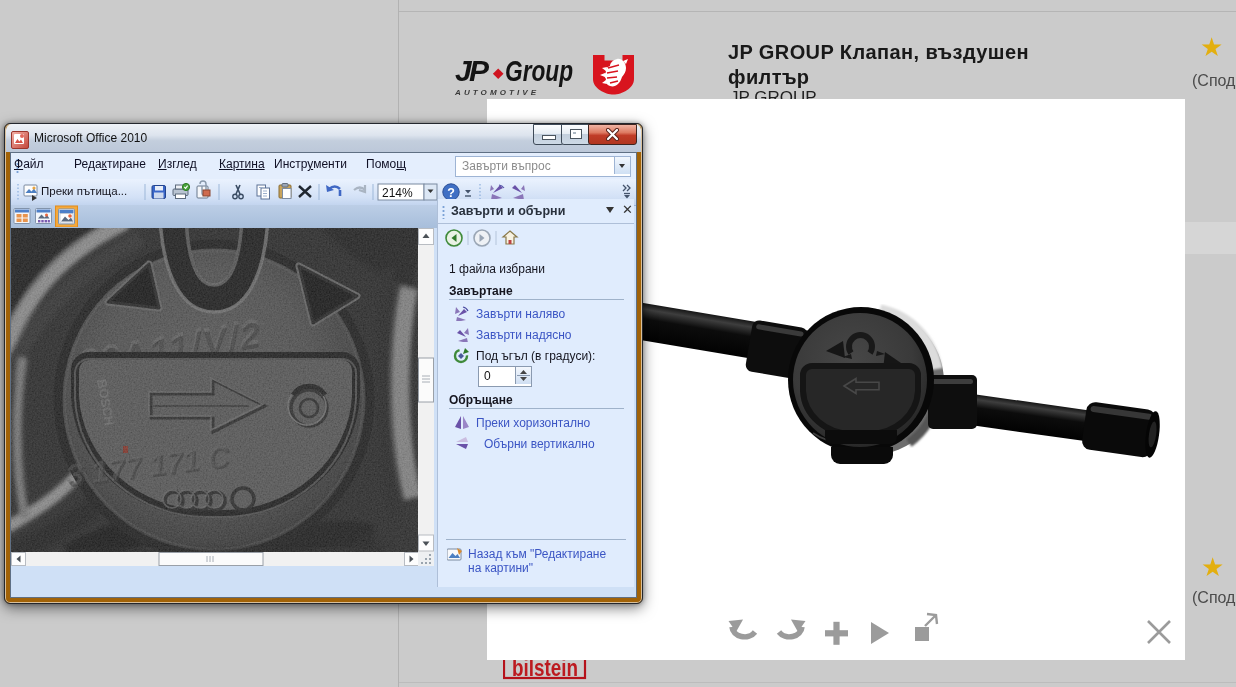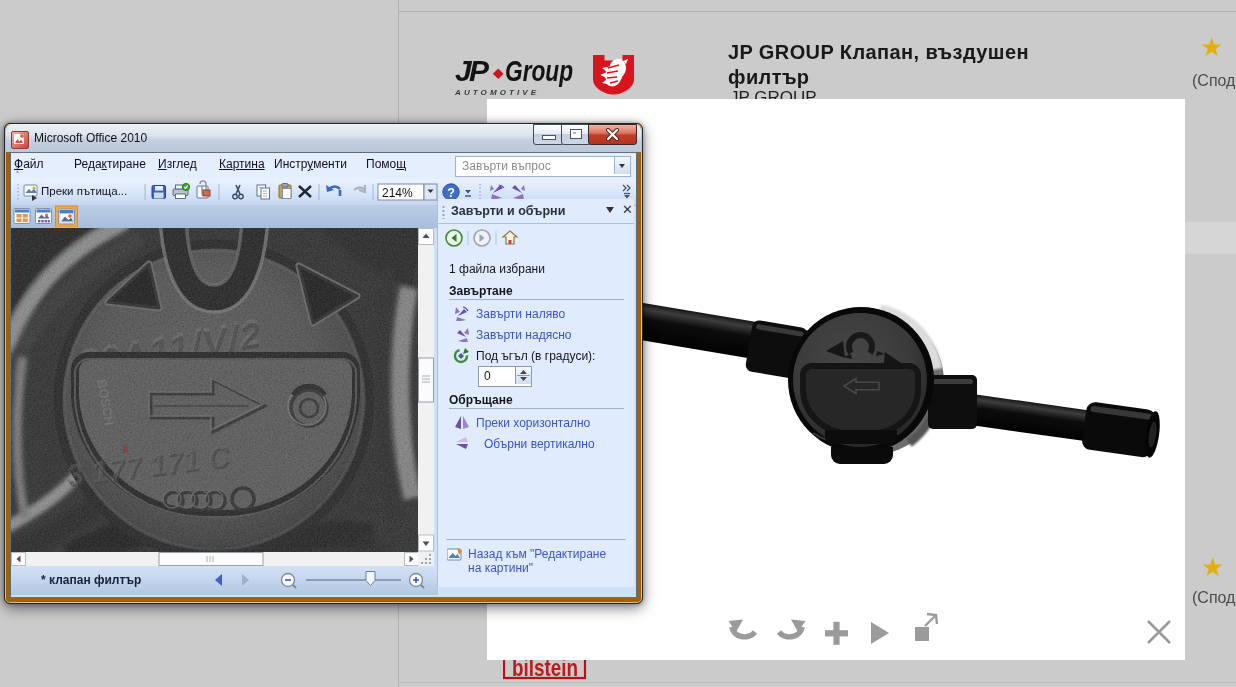--- a/index.html
+++ b/index.html
@@ -442,36 +442,20 @@
             <rect x="11" y="10" width="2" height="2"></rect>
             <rect x="7" y="10" width="2" height="2"></rect>
             <rect x="3" y="10" width="2" height="2"></rect>
             <rect x="11" y="6" width="2" height="2"></rect>
             <rect x="7" y="6" width="2" height="2"></rect>
             <rect x="11" y="2" width="2" height="2"></rect>
           </g>
         </svg>
     </div>
 
-    <div class="abs" style="left:0;top:413px;width:427px;height:29px;background:linear-gradient(#d4e2f6,#b3c7e2);" id="status">
-      <div class="abs" style="left:30px;top:7px;font-size:12px;font-weight:bold;color:#16223a;">* клапан филтър</div>
-      <svg class="abs" style="left:195px;top:0;" width="233" height="29" viewBox="0 0 233 29">
-        <path d="M16 8 l-7 6 l7 6 z" fill="#3b62c8"></path>
-        <path d="M36 8 l7 6 l-7 6 z" fill="#9eb2cc"></path>
-        <circle cx="82" cy="14" r="6.5" fill="#f7f8fa" stroke="#7b889a" stroke-width="1.3"></circle>
-        <line x1="79" y1="14" x2="85" y2="14" stroke="#3b5bc0" stroke-width="1.6"></line>
-        <line x1="87" y1="19" x2="90" y2="22" stroke="#7b889a" stroke-width="1.8"></line>
-        <line x1="100" y1="14" x2="195" y2="14" stroke="#8d9cb2" stroke-width="2"></line>
-        <path d="M160 5.5 h9 v9 l-4.5 5 l-4.5 -5 z" fill="#f2f5f9" stroke="#6e7e94"></path>
-        <circle cx="210" cy="14" r="6.5" fill="#f7f8fa" stroke="#7b889a" stroke-width="1.3"></circle>
-        <line x1="207" y1="14" x2="213" y2="14" stroke="#3b5bc0" stroke-width="1.6"></line>
-        <line x1="210" y1="11" x2="210" y2="17" stroke="#3b5bc0" stroke-width="1.6"></line>
-        <line x1="215" y1="19" x2="218" y2="22" stroke="#7b889a" stroke-width="1.8"></line>
-      </svg>
-    </div>
 
     <div class="abs" style="left:426px;top:46px;width:196px;height:388px;background:#e0ecfd;border-left:1px solid #aebfd8;font-size:12px;" id="pane">
       <div class="abs" style="left:4px;top:6px;width:3px;height:14px;background-image:radial-gradient(circle,#7ba2d6 1px,transparent 1.2px);background-size:3px 4px;"></div>
       <div class="abs" style="left:13px;top:5px;font-size:12.5px;font-weight:bold;color:#29313d;">Завърти и обърни</div>
       <div class="abs" style="left:168px;top:8px;border-left:4.5px solid transparent;border-right:4.5px solid transparent;border-top:6px solid #333;"></div>
       <div class="abs" style="left:184px;top:3px;font-size:13px;color:#333;">✕</div>
       <div class="abs" style="left:0;top:24px;width:100%;height:1px;background:#aebfd8;"></div>
       <svg class="abs" style="left:6px;top:29px;" width="80" height="20" viewBox="0 0 80 20">
         <circle cx="10" cy="10" r="8" fill="#e9f2e4" stroke="#3f8a3a" stroke-width="1.6"></circle>
         <path d="M12.5 6 l-5 4 l5 4 z" fill="#2f7a2a"></path>

